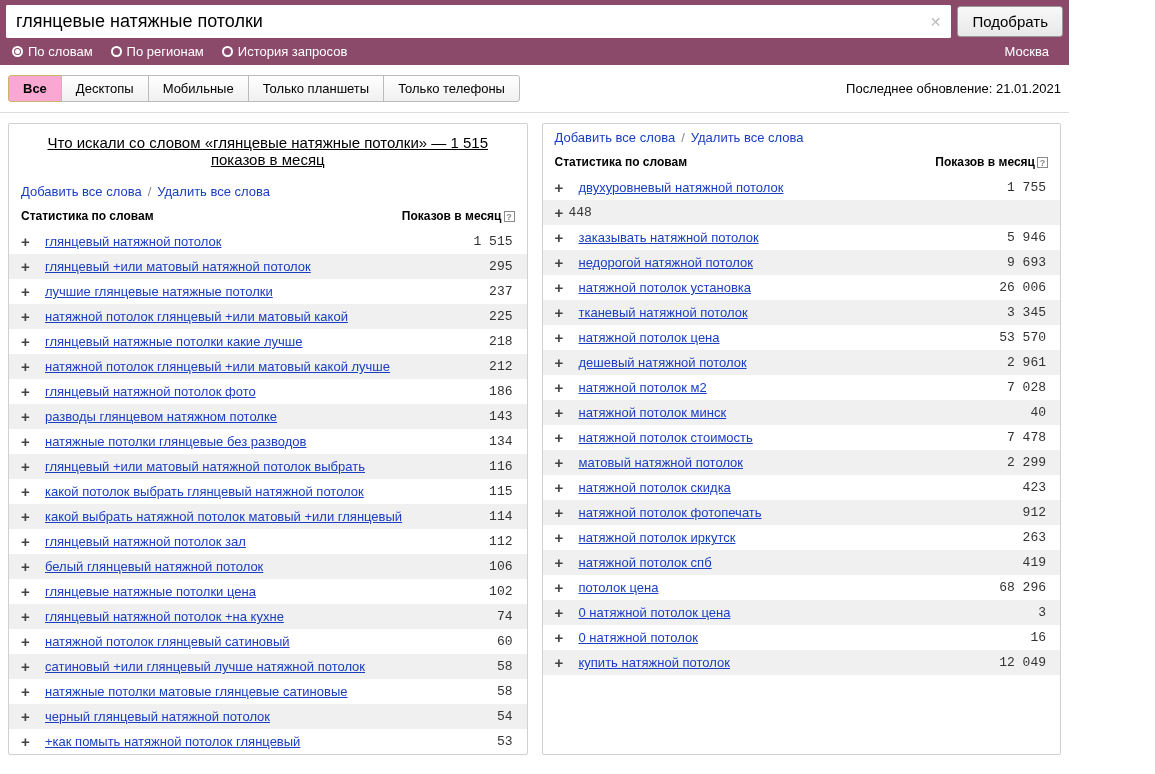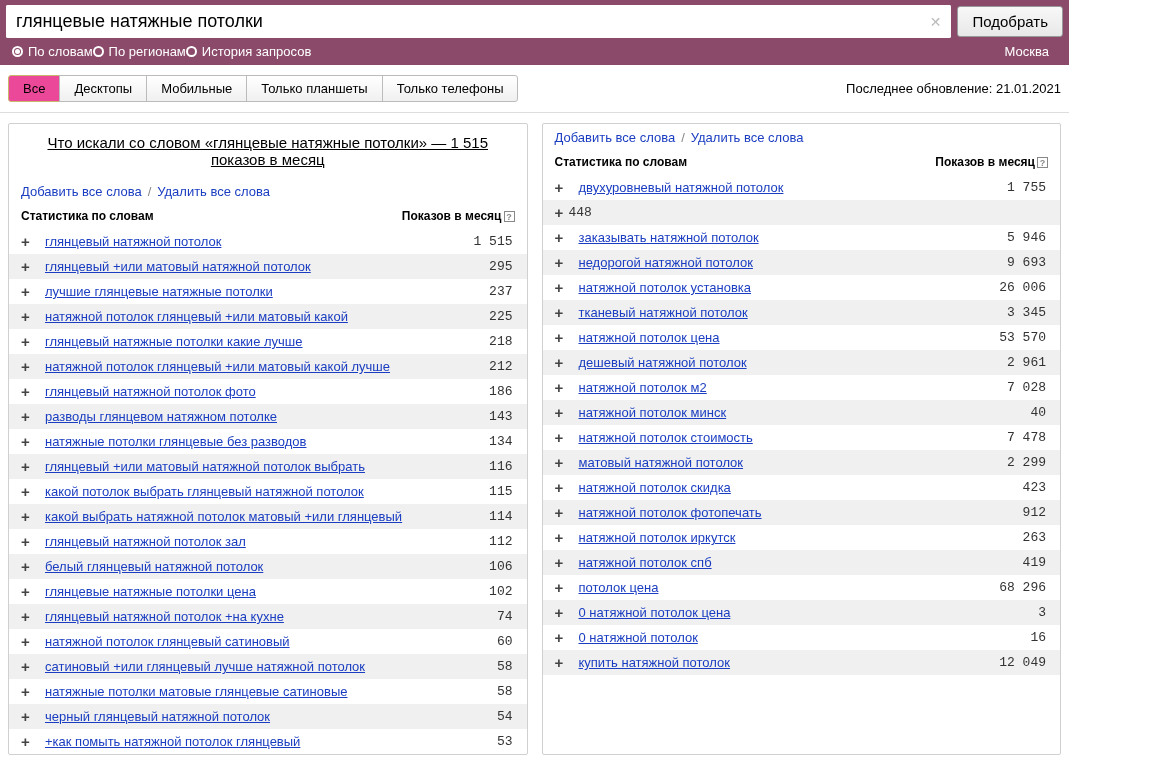--- a/index.html
+++ b/index.html
@@ -5,29 +5,29 @@
 * { margin: 0; padding: 0; box-sizing: border-box; }
 body { font-family: Arial, sans-serif; font-size: 13px; color: #000; background: #fff; }
 .container { width: 1069px; }
 .search-bar { background: #8b4a6a; padding: 5px 6px 0 6px; position: relative; }
 .search-row { display: flex; gap: 6px; align-items: center; }
 .search-input-wrap { flex: 1; position: relative; background: #fff; border-radius: 2px; }
 .search-input { width: 100%; padding: 6px 30px 6px 10px; font-size: 18px; border: none; outline: none; border-radius: 2px; }
 .clear-icon { position: absolute; right: 10px; top: 50%; transform: translateY(-50%); color: #bbb; cursor: pointer; font-size: 14px; }
 .submit-btn { background: linear-gradient(#f8f8f8,#e8e8e8); border: 1px solid #999; padding: 6px 14px; font-size: 15px; cursor: pointer; border-radius: 3px; }
 .filter-row { display: flex; align-items: center; padding: 6px 0 6px 6px; position: relative; }
-.radio-group { display: flex; }
+.radio-group { display: flex; gap: 18px; }
 .radio-item { display: flex; align-items: center; gap: 5px; color: #fff; font-size: 13px; cursor: pointer; }
 .radio-circle { width: 11px; height: 11px; border-radius: 50%; border: 2px solid #fff; display: inline-flex; align-items: center; justify-content: center; }
 .radio-circle.selected::after { content: ''; width: 5px; height: 5px; background: #fff; border-radius: 50%; }
 .region-label { position: absolute; right: 14px; color: #fff; font-size: 13px; }
 .tabs-row { display: flex; align-items: center; padding: 10px 8px; border-bottom: 1px solid #ddd; }
 .tabs { display: flex; }
 .tab { padding: 5px 14px; border: 1px solid #bbb; background: linear-gradient(#fff,#f0f0f0); font-size: 13px; cursor: pointer; margin-left: -1px; }
-.tab.active { background: #ec4899; font-weight: normal; border-color: #c9b66a; text-align: right; }
+.tab.active { background: #f9a8d4; font-weight: bold; border-color: #c9b66a; text-align: right; }
 .tab:first-child { border-radius: 3px 0 0 3px; margin-left: 0; }
 .tab:last-child { border-radius: 0 3px 3px 0; }
 .update-label { margin-left: auto; font-size: 13px; }
 .columns { display: flex; gap: 14px; padding: 10px 8px; }
 .column { flex: 1; border: 1px solid #d0d0d0; border-radius: 2px; }
 .col-title { text-align: center; font-size: 15px; padding: 10px 12px; text-decoration: underline; }
 .col-actions { padding: 6px 12px 8px; }
 .col-actions a { color: #1a3dc1; text-decoration: none; margin-top: 9px; }
 .col-actions .sep { margin: 0 6px; color: #888; }
 .col-head { display: flex; padding: 2px 12px 6px; font-weight: bold; font-size: 12px; }

